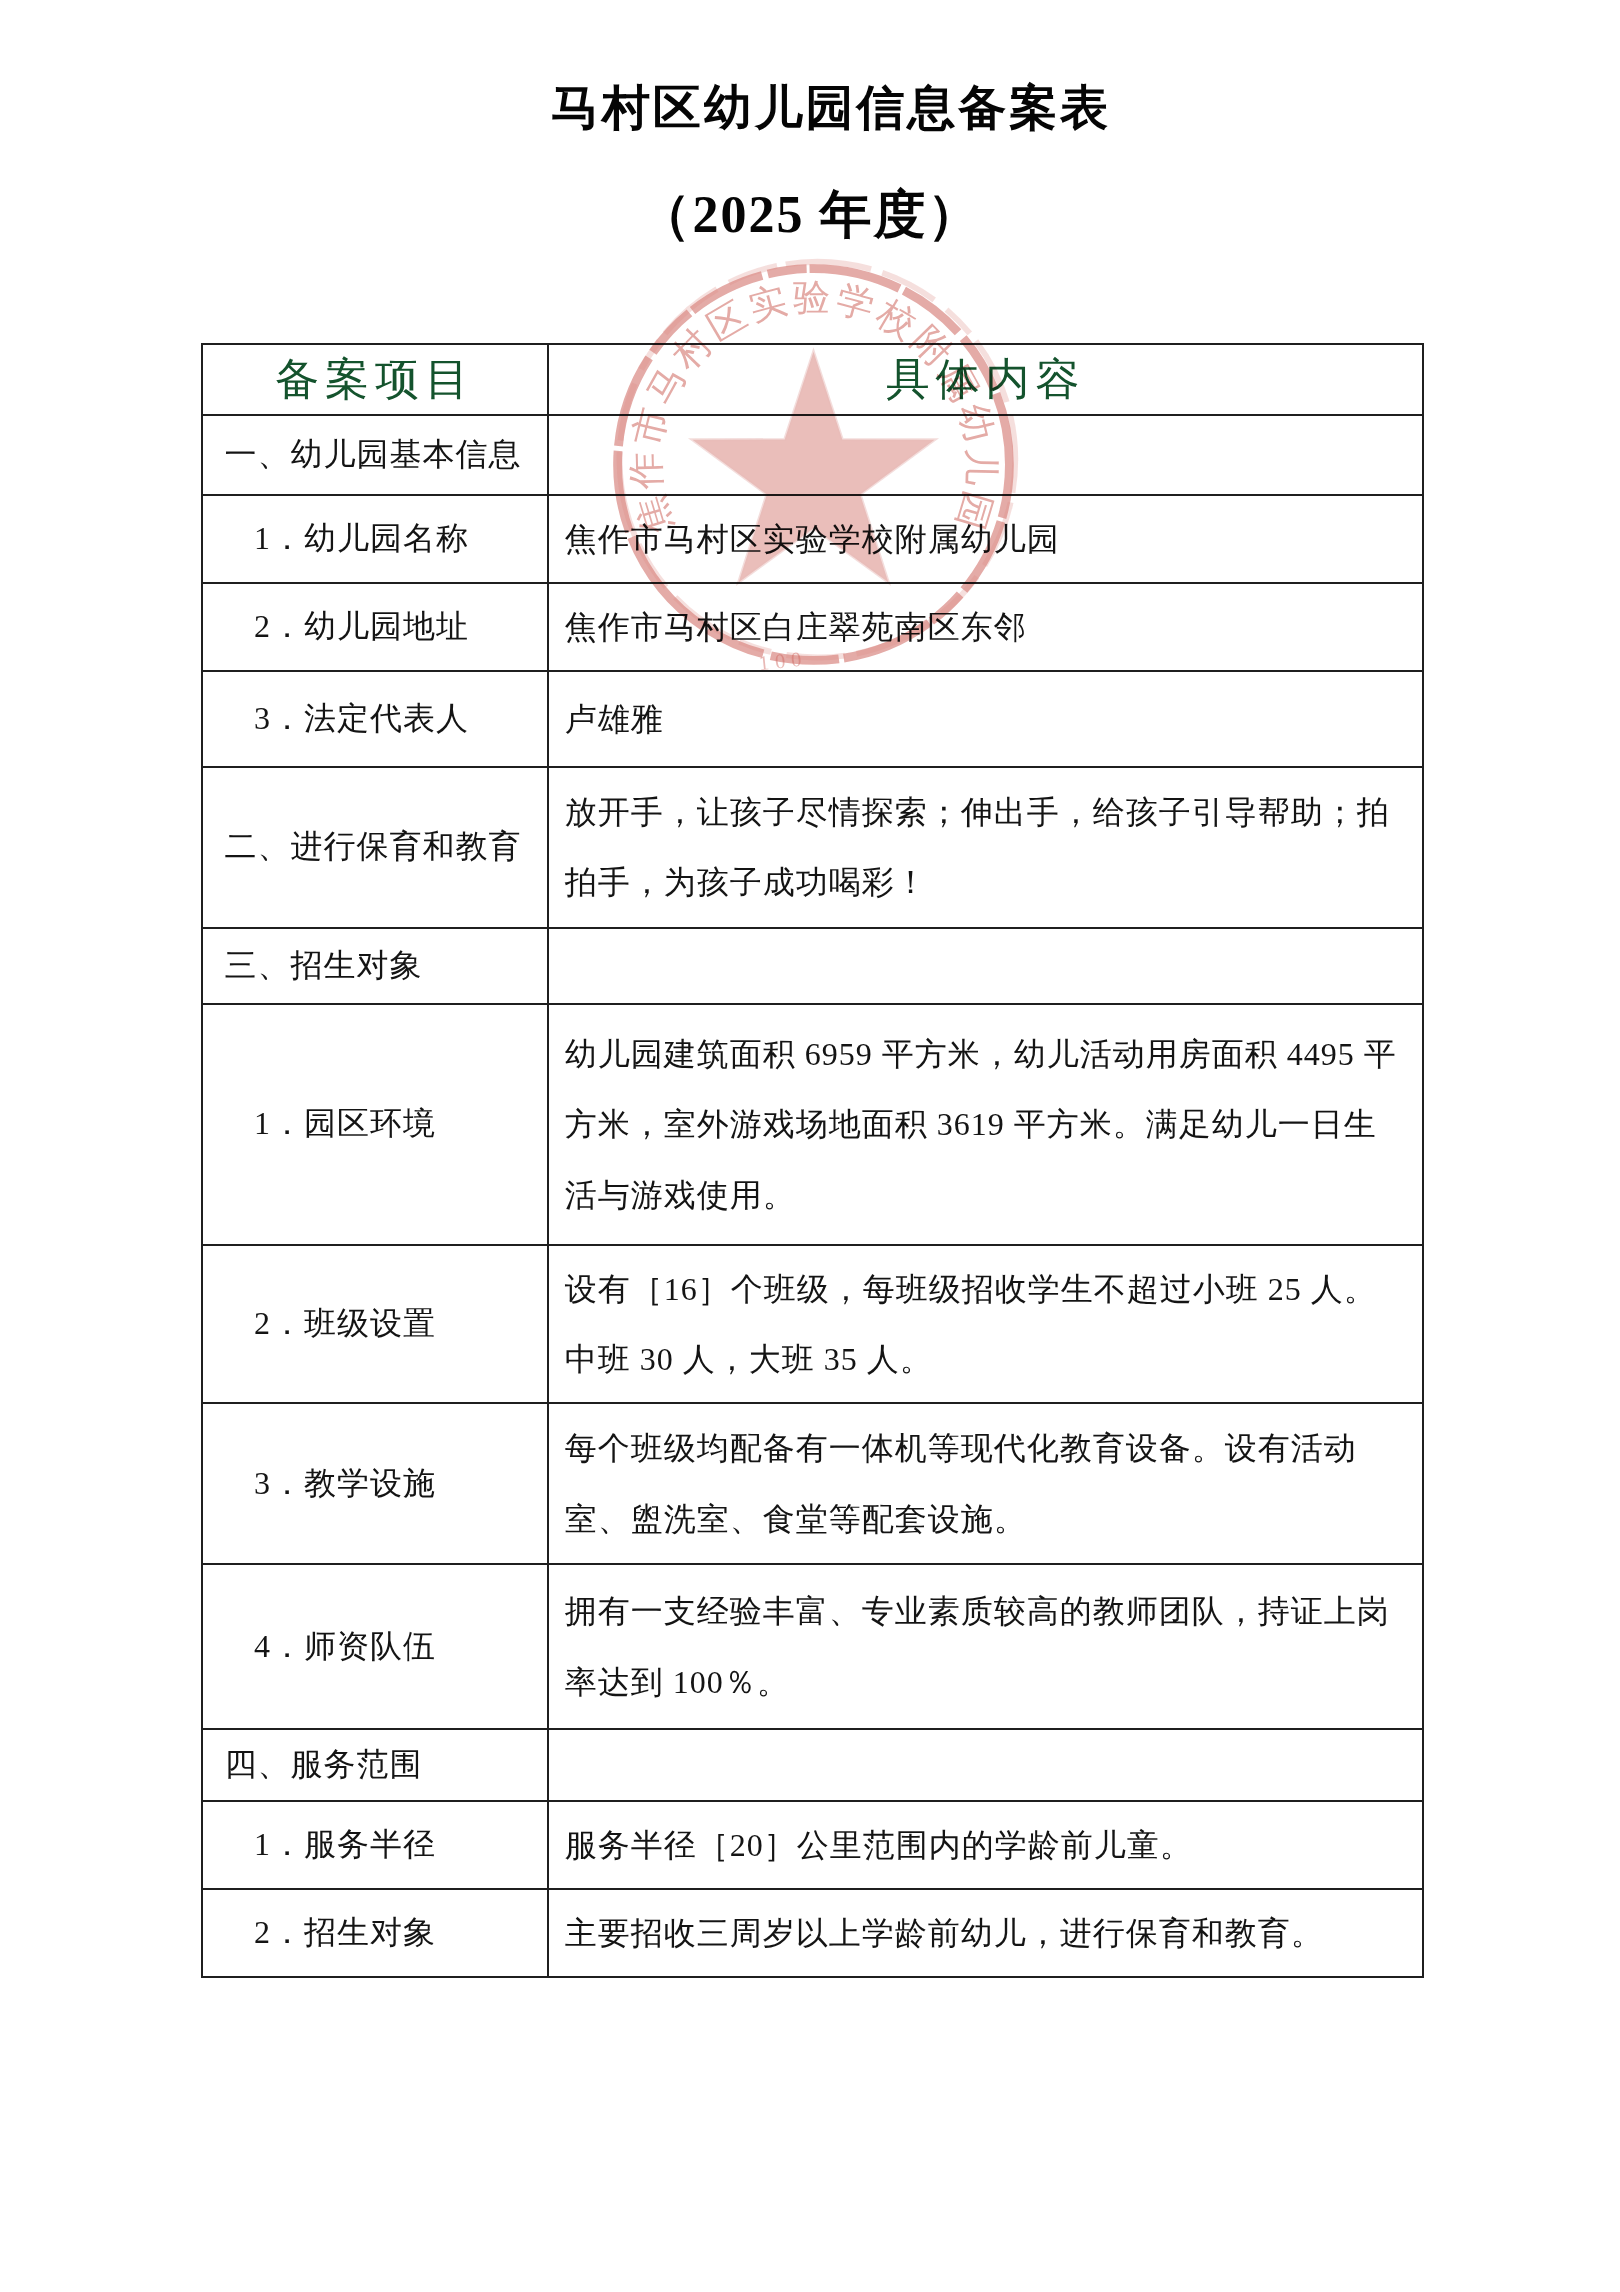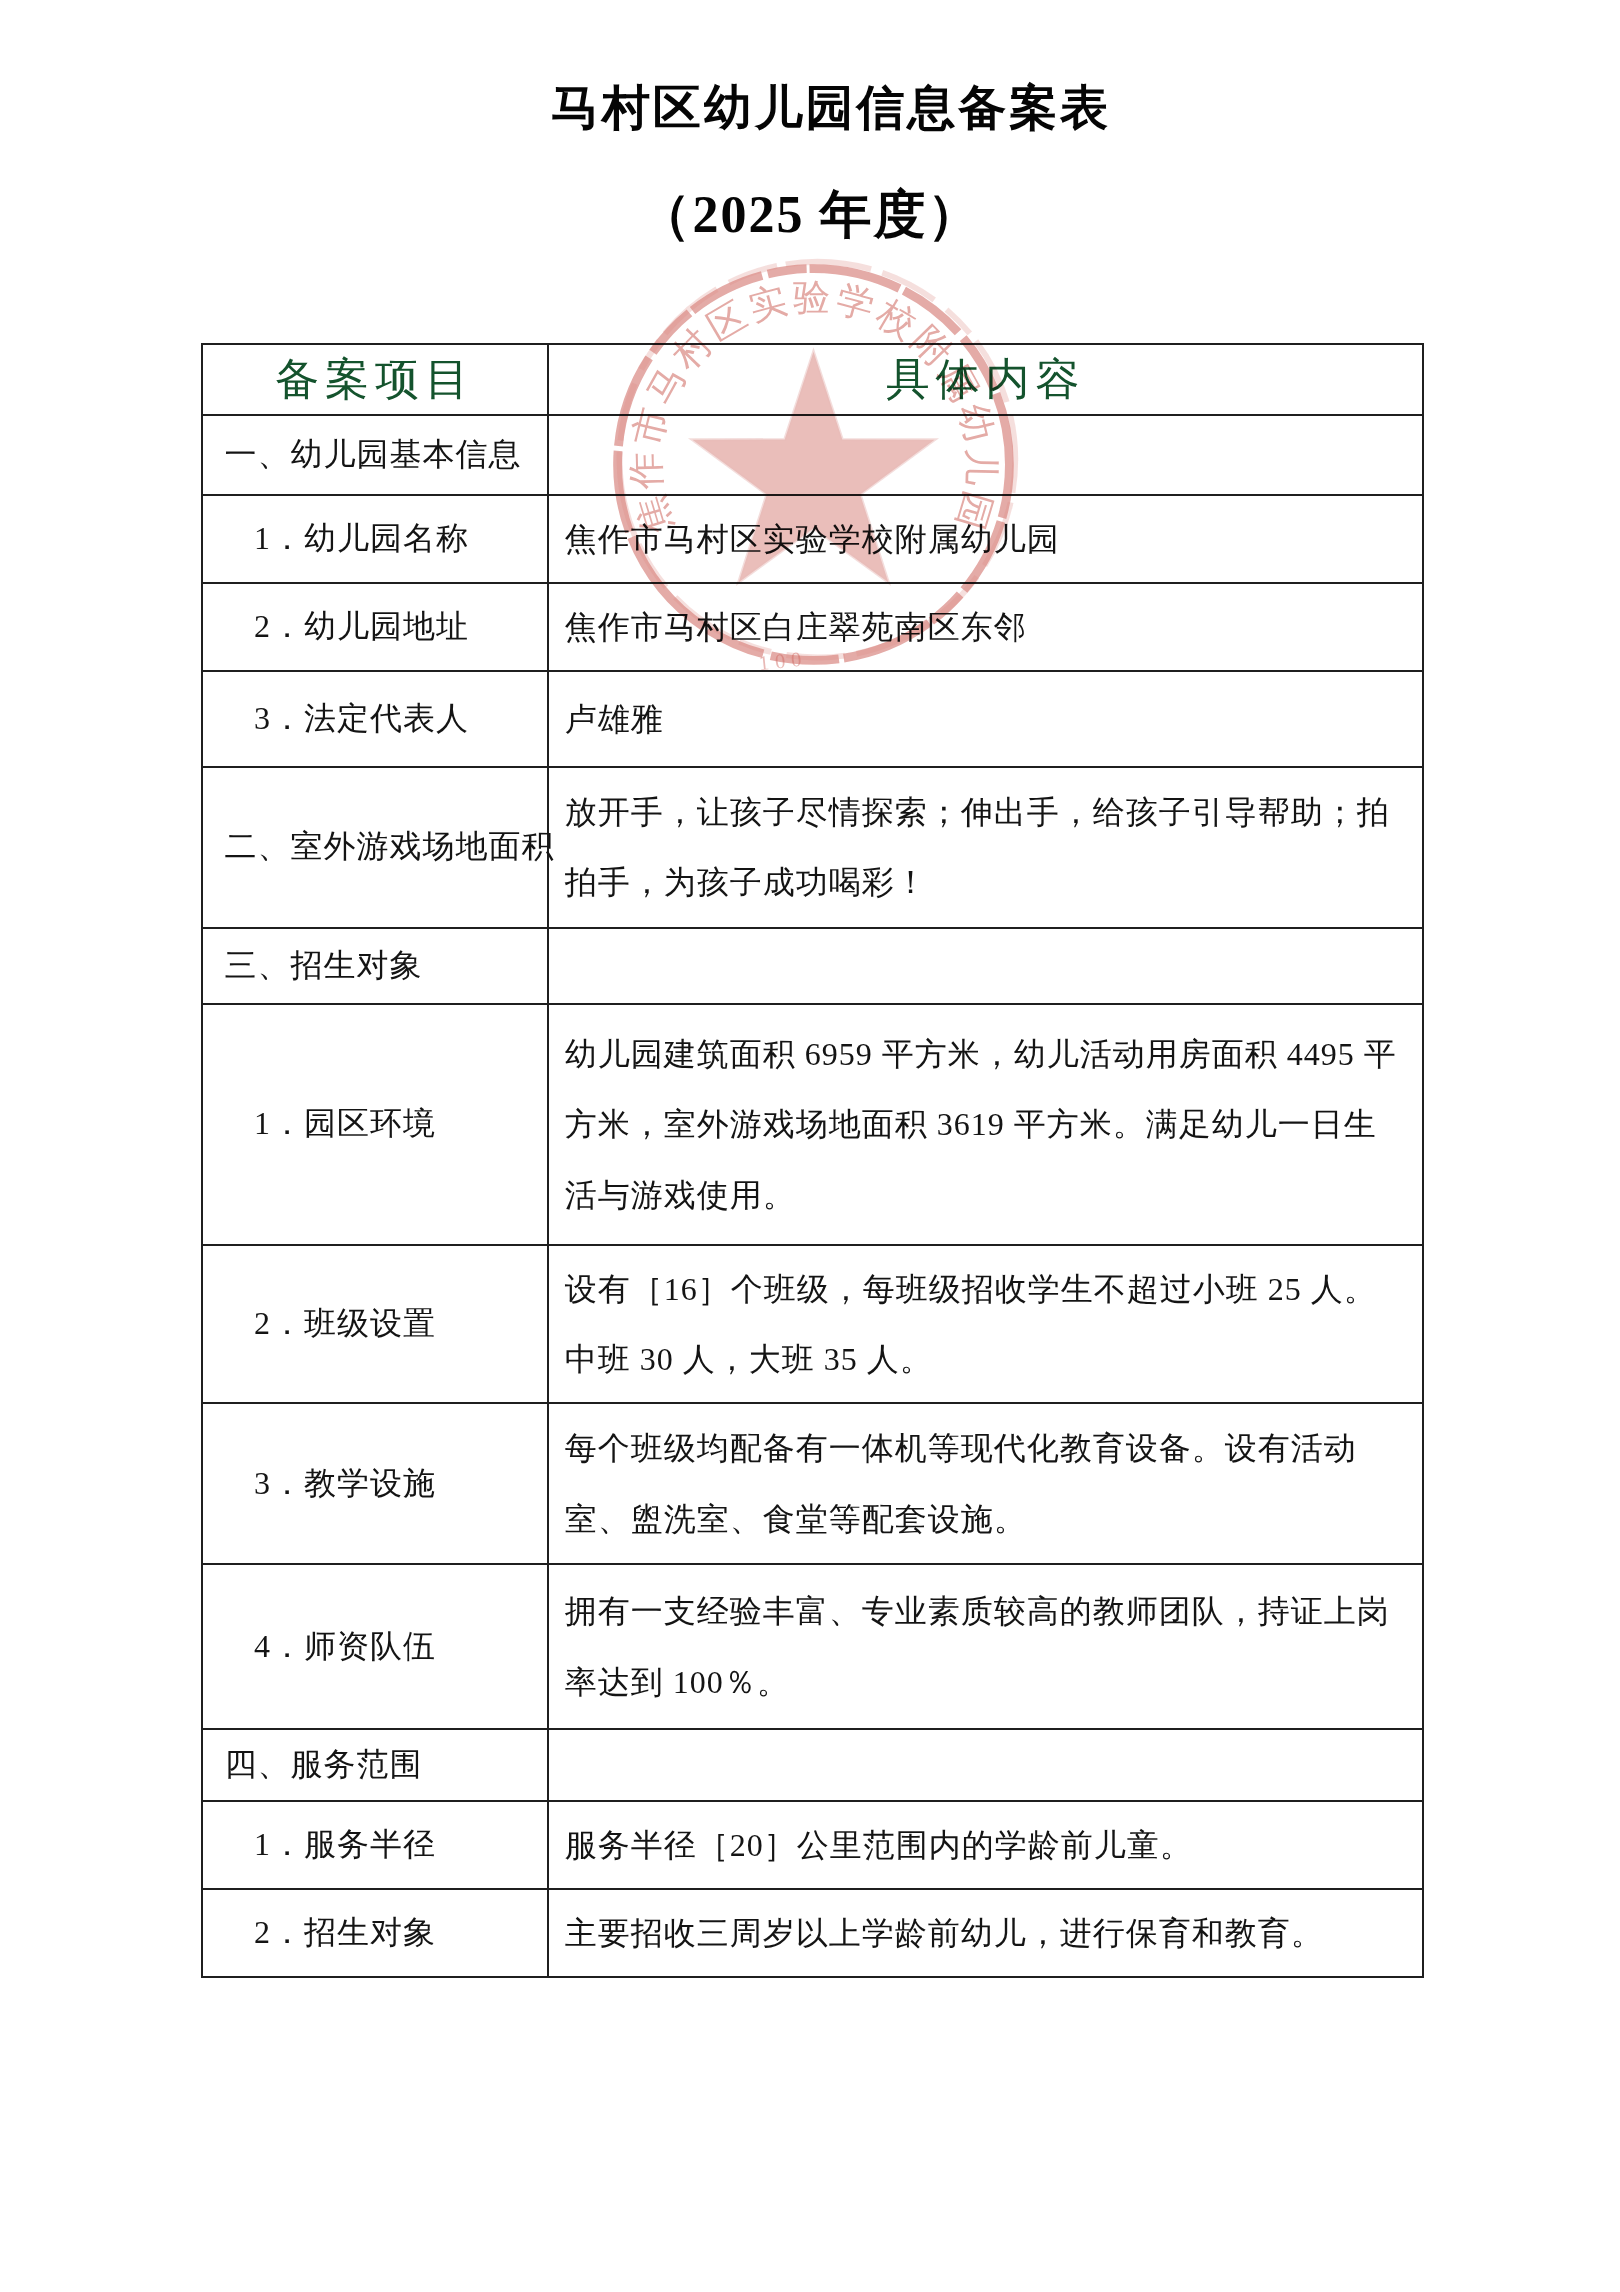--- a/index.html
+++ b/index.html
@@ -87,21 +87,21 @@
     </tr>
     <tr style="height:76px">
       <td class="label item">2．幼儿园地址</td>
       <td class="content">焦作市马村区白庄翠苑南区东邻</td>
     </tr>
     <tr style="height:96px">
       <td class="label item">3．法定代表人</td>
       <td class="content">卢雄雅</td>
     </tr>
     <tr style="height:161px">
-      <td class="label sec">二、室外游戏场地面积</td>
+      <td class="label sec">二、进行保育和教育</td>
       <td class="content">放开手，让孩子尽情探索；伸出手，给孩子引导帮助；拍拍手，为孩子成功喝彩！</td>
     </tr>
     <tr style="height:76px">
       <td class="label sec">三、招生对象</td>
       <td class="content"></td>
     </tr>
     <tr style="height:241px">
       <td class="label item">1．园区环境</td>
       <td class="content">幼儿园建筑面积 6959 平方米，幼儿活动用房面积 4495 平方米，室外游戏场地面积 3619 平方米。满足幼儿一日生活与游戏使用。</td>
     </tr>

